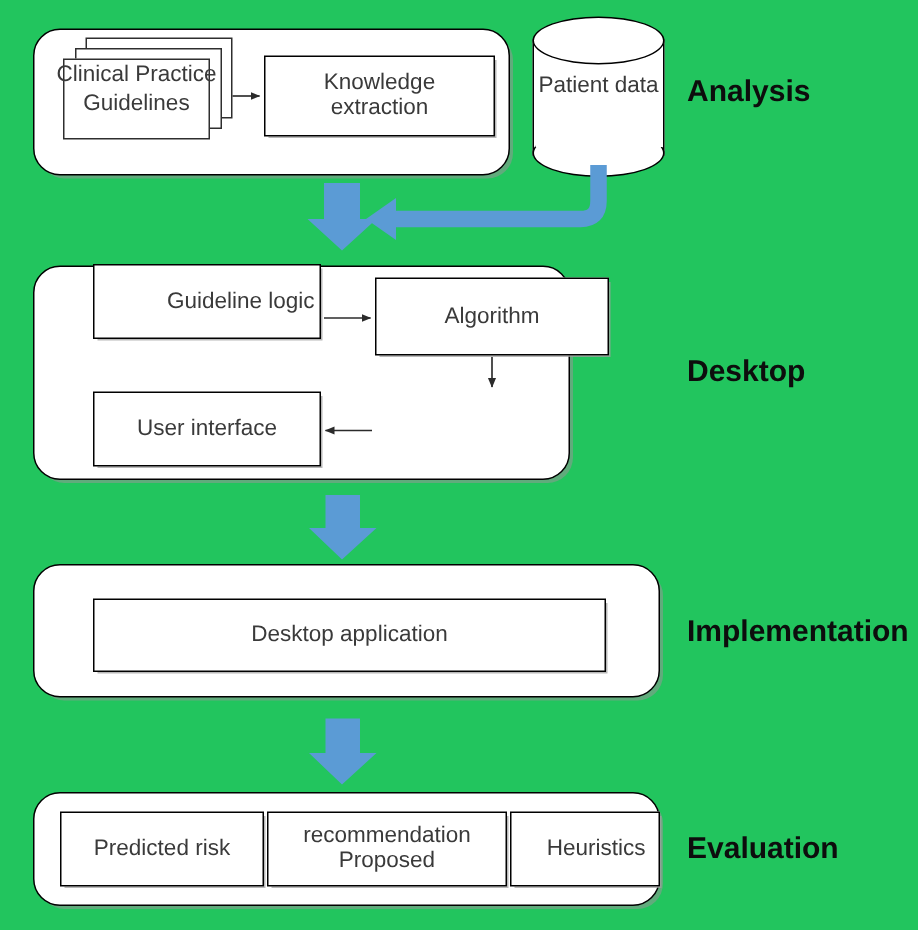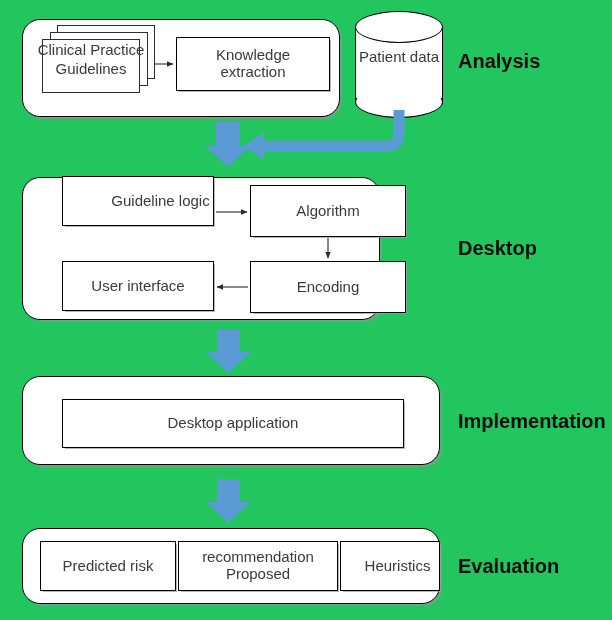--- a/index.html
+++ b/index.html
@@ -155,23 +155,20 @@
   </div>
 
   <div class="node" style="left:62px; top:261px; width:152px; height:50px;">
     <span>User interface</span>
   </div>
 
   <div class="node" style="left:250px; top:185px; width:156px; height:52px;">
     <span>Algorithm</span>
   </div>
 
-  <div class="node" style="left:250px; top:261px; width:156px; height:52px;">
-    <span>Encoding</span>
-  </div>
 
   <div class="stage-title" style="left:458px; top:237px;">Desktop</div>
 
   <div class="stage-box" style="left:22px; top:376px; width:418px; height:89px;"></div>
 
   <div class="node" style="left:62px; top:399px; width:342px; height:49px;">
     <span>Desktop application</span>
   </div>
 
   <div class="stage-title" style="left:458px; top:410px;">Implementation</div>

